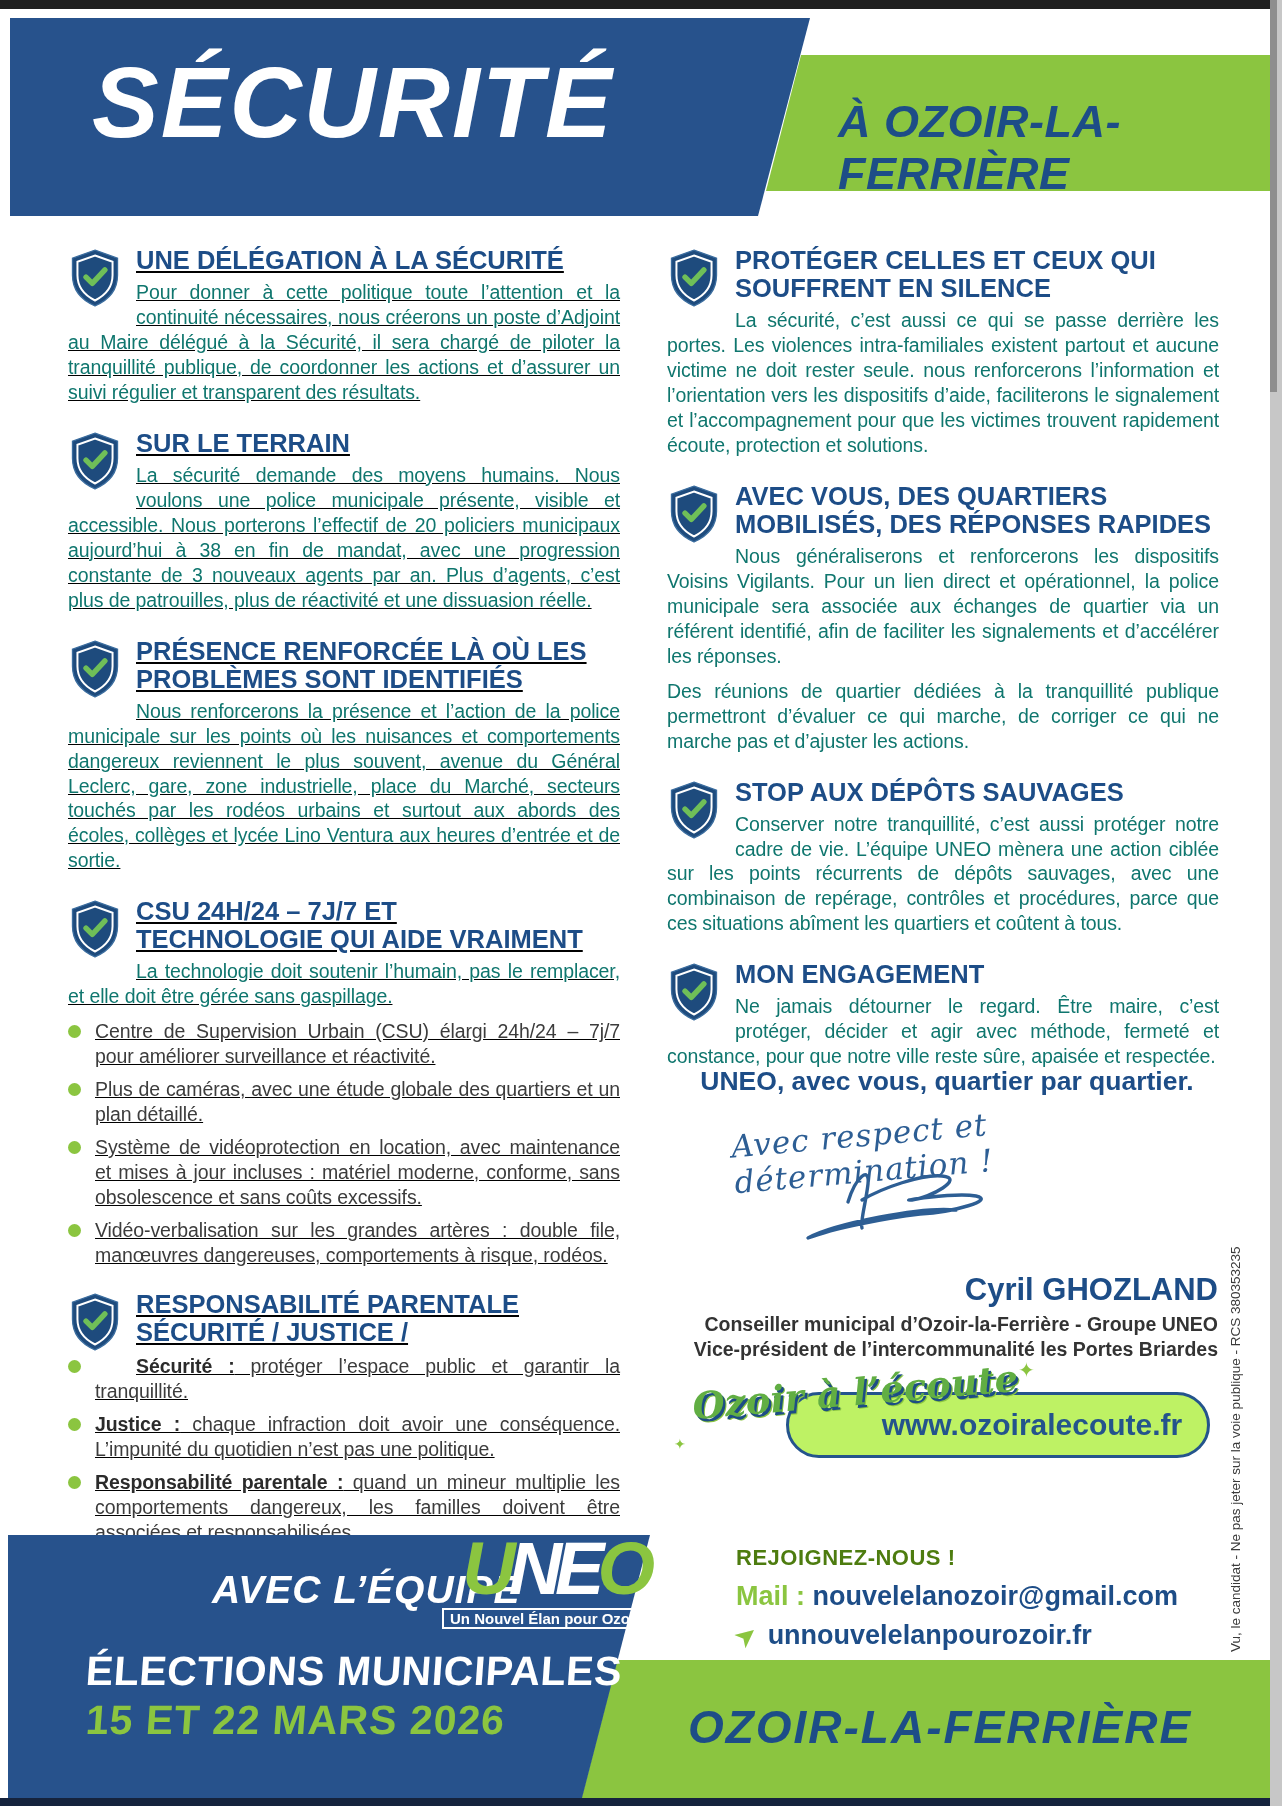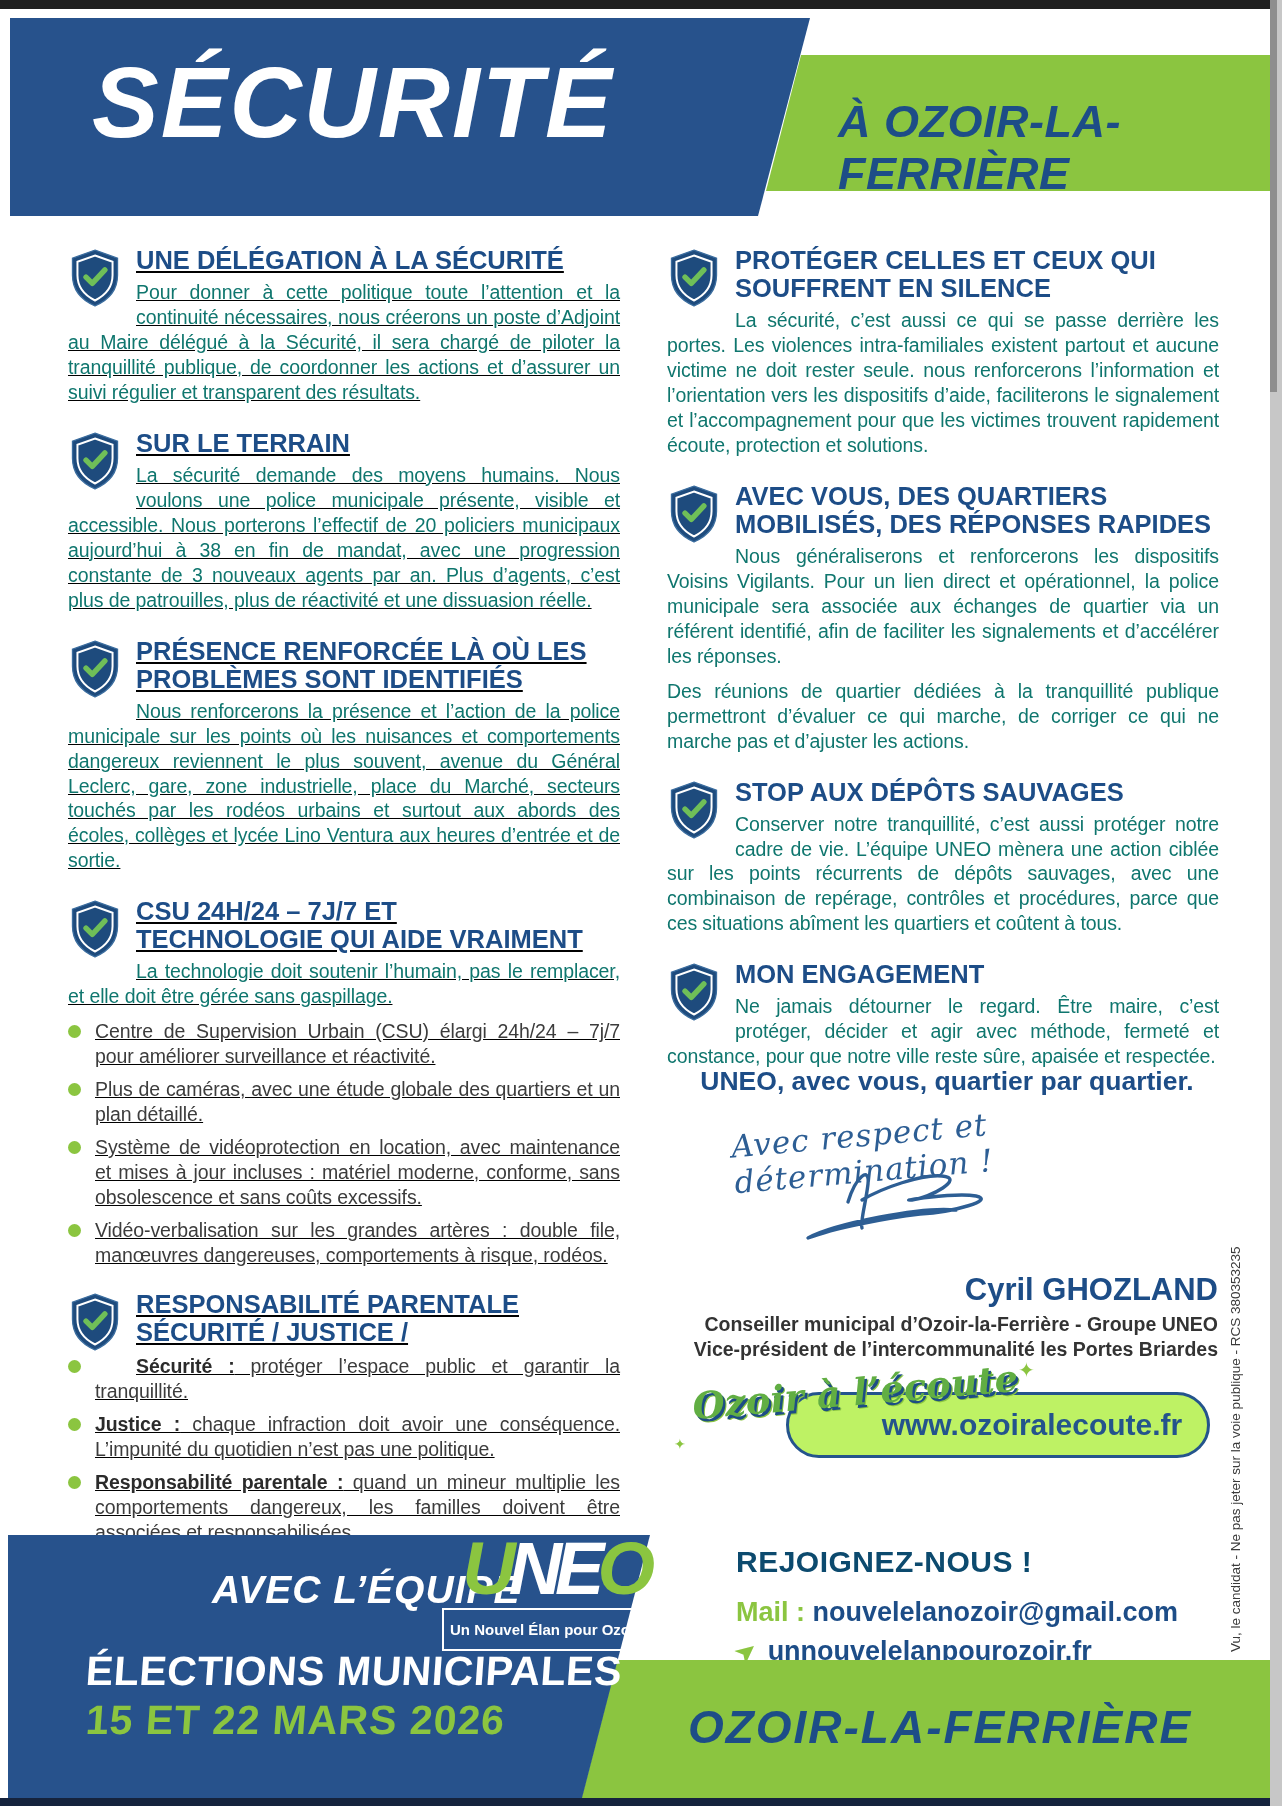--- a/index.html
+++ b/index.html
@@ -54,39 +54,39 @@
         text-align:center;font-size:30px;font-weight:bold;color:#24548c;background:#bef264;}
   .script-logo{position:absolute;left:-8px;top:-22px;transform:rotate(-5deg);
         font-family:"DejaVu Serif", serif;font-style:italic;font-weight:bold;font-size:37px;color:#61ae43;
         text-shadow:2px 3px 0 #1d4d85, 3px 4px 0 #8bc540;white-space:nowrap;}
   .sparkle{position:absolute;color:#8bc540;font-size:20px;}
   .sp1{left:318px;top:-34px;}
   .sp2{left:-26px;top:44px;font-size:14px;}
 
   
   .join{position:absolute;left:736px;top:1545px;width:480px;}
-  .join-title{color:#0c4a6e;font-size:30px;font-weight:900;letter-spacing:0.5px;margin-bottom:18px;}
+  .join-title{color:#4d7c0f;font-size:22px;font-weight:900;letter-spacing:0.5px;margin-bottom:10px;}
   .join-line{font-size:27px;font-weight:bold;margin-bottom:8px;}
   .join-label{color:#8bc540;}
   .join-val{color:#1d4d87;}
   .arrow-icon{display:inline-block;color:#8bc540;transform:rotate(-40deg);font-size:24px;margin-right:4px;}
 
   
   .ftr-green{position:absolute;left:560px;top:1660px;width:712px;height:140px;background:#8bc540;
              clip-path:polygon(57px 0,100% 0,100% 100%,21px 100%);}
   .ftr-blue{position:absolute;left:8px;top:1535px;width:642px;height:263px;background:#27528c;
             clip-path:polygon(0 0,100% 0,calc(100% - 68px) 100%,0 100%);}
   .ftr-with{position:absolute;left:212px;top:1568px;color:#ffffff;font-size:39px;font-weight:900;
             font-style:italic;letter-spacing:1px;}
   .uneo{position:absolute;left:438px;top:1532px;width:210px;text-align:right;}
   .uneo-word{font-size:74px;font-weight:900;font-style:italic;letter-spacing:-7px;line-height:1;}
   .uneo-g{color:#8bc540;}
   .uneo-w{color:#ffffff;}
   .uneo-sub{margin-top:2px;border:2px solid #ffffff;color:#ffffff;font-size:15px;font-weight:bold;
-            padding:11px 6px;white-space:nowrap;display:inline-block;}
+            padding:0 6px;white-space:nowrap;display:inline-block;}
   .ftr-elections{position:absolute;left:86px;top:1648px;color:#ffffff;font-size:41px;font-weight:900;
             transform:skewX(-4deg);letter-spacing:0.5px;}
   .ftr-date{position:absolute;left:86px;top:1697px;color:#8bc540;font-size:41px;font-weight:900;
             transform:skewX(-4deg);letter-spacing:1px;}
   .ftr-city{position:absolute;left:660px;top:1700px;width:560px;text-align:center;color:#1d4d87;
             font-size:46px;font-weight:900;font-style:italic;letter-spacing:2px;}
 
   
   .side-note{position:absolute;left:1228px;top:1652px;transform:rotate(-90deg);transform-origin:0 0;
              white-space:nowrap;font-size:13.5px;color:#3a3a3a;}

